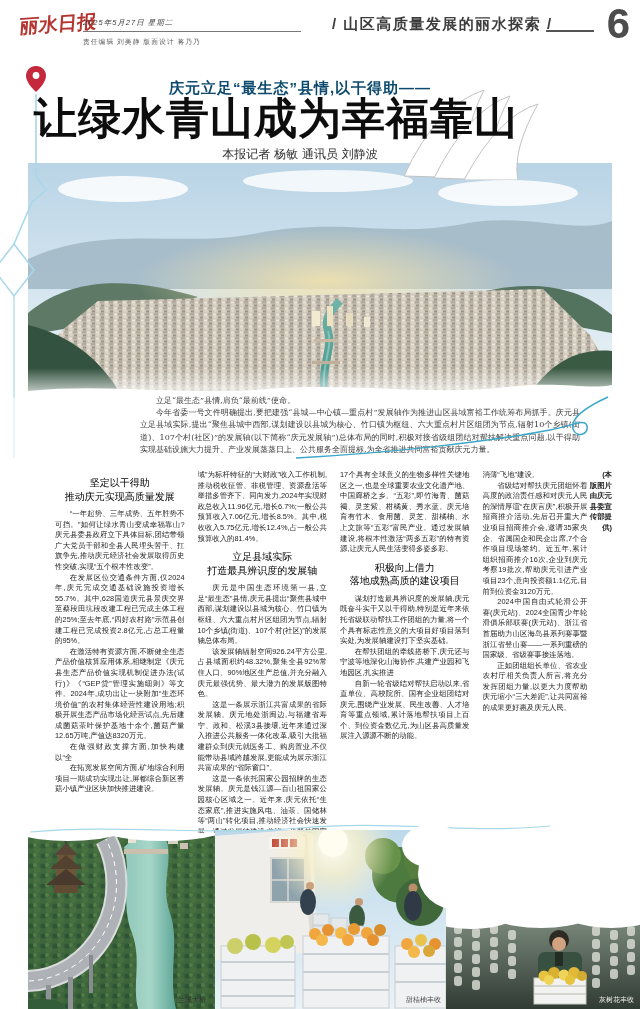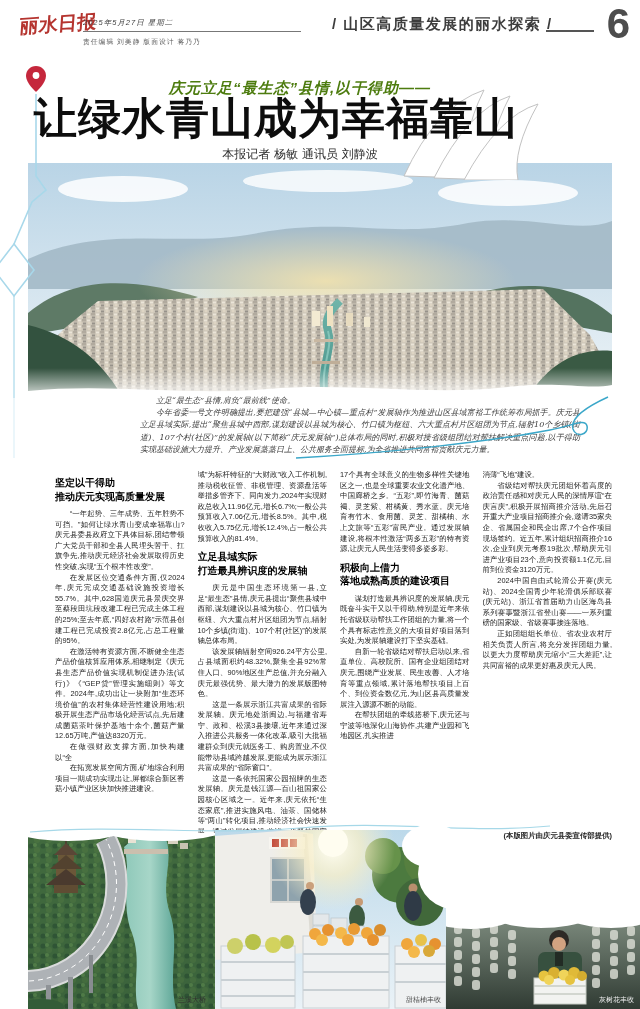--- a/index.html
+++ b/index.html
@@ -10,44 +10,44 @@
         font-weight:bold;font-size:19px;line-height:20px;color:#b5342f;transform:skewX(-8deg) rotate(-4deg);
         letter-spacing:0;white-space:nowrap;}
   .dateline{position:absolute;left:83px;top:18px;font-size:7.5px;color:#3c3c3c;letter-spacing:1px;font-style:italic;}
   .header-rule-left{position:absolute;left:83px;top:31px;width:218px;border-top:1.5px solid #777;}
   .staffline{position:absolute;left:83px;top:37px;font-size:6.8px;color:#5a5a5a;letter-spacing:1px;}
   .section-title{position:absolute;left:303px;top:15px;font-size:15px;font-weight:bold;color:#3d3d3d;letter-spacing:1.5px;white-space:nowrap;margin-left:29px;}
   .header-rule-right{position:absolute;left:546px;top:30px;width:48px;border-top:2.5px solid #555;}
   .page-number{position:absolute;right:10px;top:0px;font-size:42px;font-weight:bold;color:#4d4d4d;}
   
   .kicker{position:absolute;left:60px;top:79px;width:480px;text-align:center;font-size:15px;
-        font-weight:600;color:#4d7c0f;letter-spacing:1px;z-index:4;font-style:italic;}
+        font-weight:600;color:#0c4a6e;letter-spacing:1px;z-index:4;}
   .main-title{position:absolute;left:34px;top:93px;width:540px;text-align:left;font-size:43px;
         line-height:50px;font-weight:900;color:#0d0d0d;letter-spacing:1px;z-index:4;}
   .byline{position:absolute;left:60px;top:146px;width:480px;text-align:center;font-size:12px;
         color:#2e2e2e;font-family:"DejaVu Serif",serif;z-index:4;}
   
   .route-decor{position:absolute;left:0;top:58px;z-index:3;}
   .page-curls{position:absolute;left:388px;top:84px;z-index:3;}
   .swoosh{position:absolute;left:288px;top:394px;z-index:3;}
   .cloud-divider{position:absolute;left:0;top:816px;z-index:2;pointer-events:none;}
   
   .main-photo{position:absolute;left:28px;top:163px;z-index:1;}
   
   .lede{position:absolute;left:140px;top:395px;width:440px;z-index:3;font-family:"DejaVu Serif",serif;
-        font-style:italic;font-size:8px;line-height:12.2px;color:#3b3b3b;text-align:justify;}
+        font-size:8px;line-height:12.2px;color:#3b3b3b;text-align:justify;}
   .lede p{margin:0;text-indent:2em;}
   
   .cols{position:absolute;left:55px;top:470px;width:557px;height:372px;display:flex;gap:13px;z-index:1;}
   .col{flex:1 1 0;overflow:hidden;font-size:7.4px;line-height:10.6px;color:#1e1e1e;text-align:justify;}
   .col p{margin:0;text-indent:2em;}
   .col p.cont{text-indent:0;}
-  .col .colhead{margin:6px 0 6px;font-weight:bold;color:#000;}
+  .col .colhead{margin:6px 0 6px;text-align:center;font-weight:normal;color:#000;}
   .col .colhead span{display:block;font-size:10px;line-height:13.5px;}
-  .col.col4{display:flex;flex-direction:column;justify-content:space-between;}
+  .col.col4{display:flex;flex-direction:row;}
   .col.col4 .colbody{flex:0 1 auto;max-height:316px;overflow:hidden;}
   .credit{margin-top:7px;text-align:right;font-weight:bold;font-size:7.4px;text-indent:0;}
   
   .photo-a{position:absolute;left:28px;top:833px;z-index:1;}
   .photo-b{position:absolute;left:215px;top:830px;z-index:1;}
   .photo-c{position:absolute;left:446px;top:918px;z-index:1;}
   svg text{font-family:"Liberation Sans",sans-serif;}
 </style>
 </head>
 <body>
@@ -168,22 +168,22 @@
 
     </div>
 
     <div class="col">
       <p class="cont">17个具有全球意义的生物多样性关键地区之一,也是全球重要农业文化遗产地、中国廊桥之乡。“五彩”,即竹海青、菌菇褐、灵芝紫、柑橘黄、秀水蓝。庆元培育有竹木、食用菌、灵芝、甜橘柚、水上文旅等“五彩”富民产业。通过发展轴建设,将根本性激活“两多五彩”的特有资源,让庆元人民生活变得多姿多彩。</p>
       <div class="colhead">
         <span>积极向上借力</span>
         <span>落地成熟高质的建设项目</span>
       </div>
       <p>谋划打造最具辨识度的发展轴,庆元既奋斗实干又以干得助,特别是近年来依托省级联动帮扶工作团组的力量,将一个个具有标志性意义的大项目好项目落到实处,为发展轴建设打下坚实基础。</p>
+      <p>在帮扶团组的牵线搭桥下,庆元还与宁波等地深化山海协作,共建产业园和飞地园区,扎实推进</p>
       <p>自新一轮省级结对帮扶启动以来,省直单位、高校院所、国有企业组团结对庆元,围绕产业发展、民生改善、人才培育等重点领域,累计落地帮扶项目上百个、到位资金数亿元,为山区县高质量发展注入源源不断的动能。</p>
-      <p>在帮扶团组的牵线搭桥下,庆元还与宁波等地深化山海协作,共建产业园和飞地园区,扎实推进</p>
     </div>
 
     <div class="col col4">
       <div class="colbody">
         <p class="cont">消薄“飞地”建设。</p>
         <p>省级结对帮扶庆元团组怀着高度的政治责任感和对庆元人民的深情厚谊“在庆言庆”,积极开展招商推介活动,先后召开重大产业项目招商推介会,邀请35家央企、省属国企和民企出席,7个合作项目现场签约。近五年,累计组织招商推介16次,企业到庆元考察19批次,帮助庆元引进产业项目23个,意向投资额1.1亿元,目前到位资金3120万元。</p>
         <p>2024中国自由式轮滑公开赛(庆元站)、2024全国青少年轮滑俱乐部联赛(庆元站)、浙江省首届助力山区海岛县系列赛事暨浙江省登山赛——一系列重磅的国家级、省级赛事接连落地。</p>
         <p>正如团组组长单位、省农业农村厅相关负责人所言,将充分发挥团组力量,以更大力度帮助庆元缩小“三大差距”,让共同富裕的成果更好惠及庆元人民。</p>
       </div>
       <p class="credit">(本版图片由庆元县委宣传部提供)</p>

